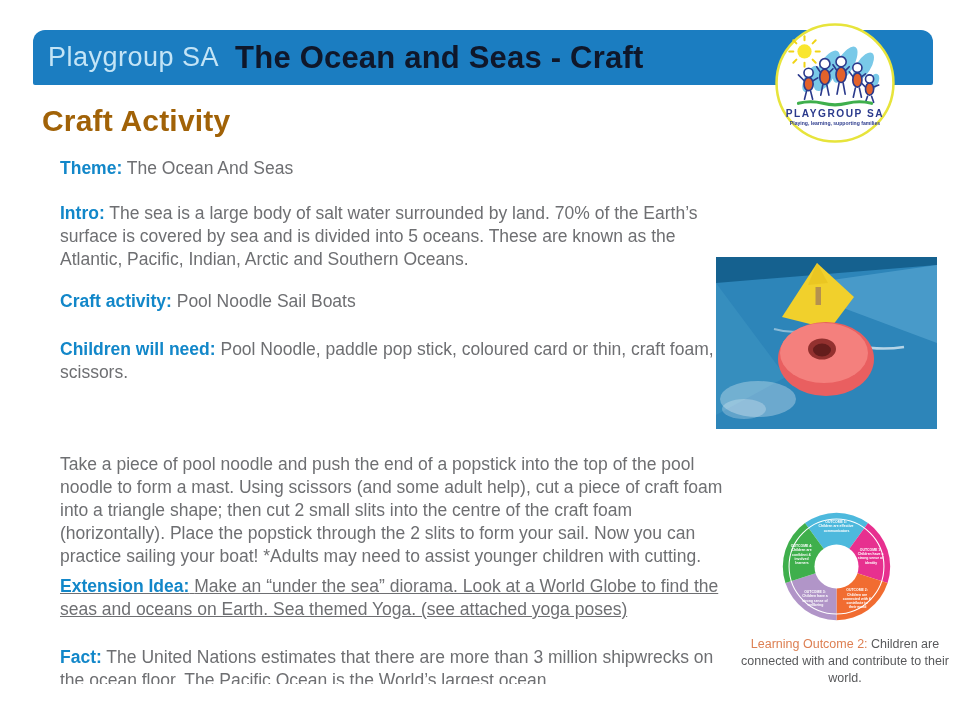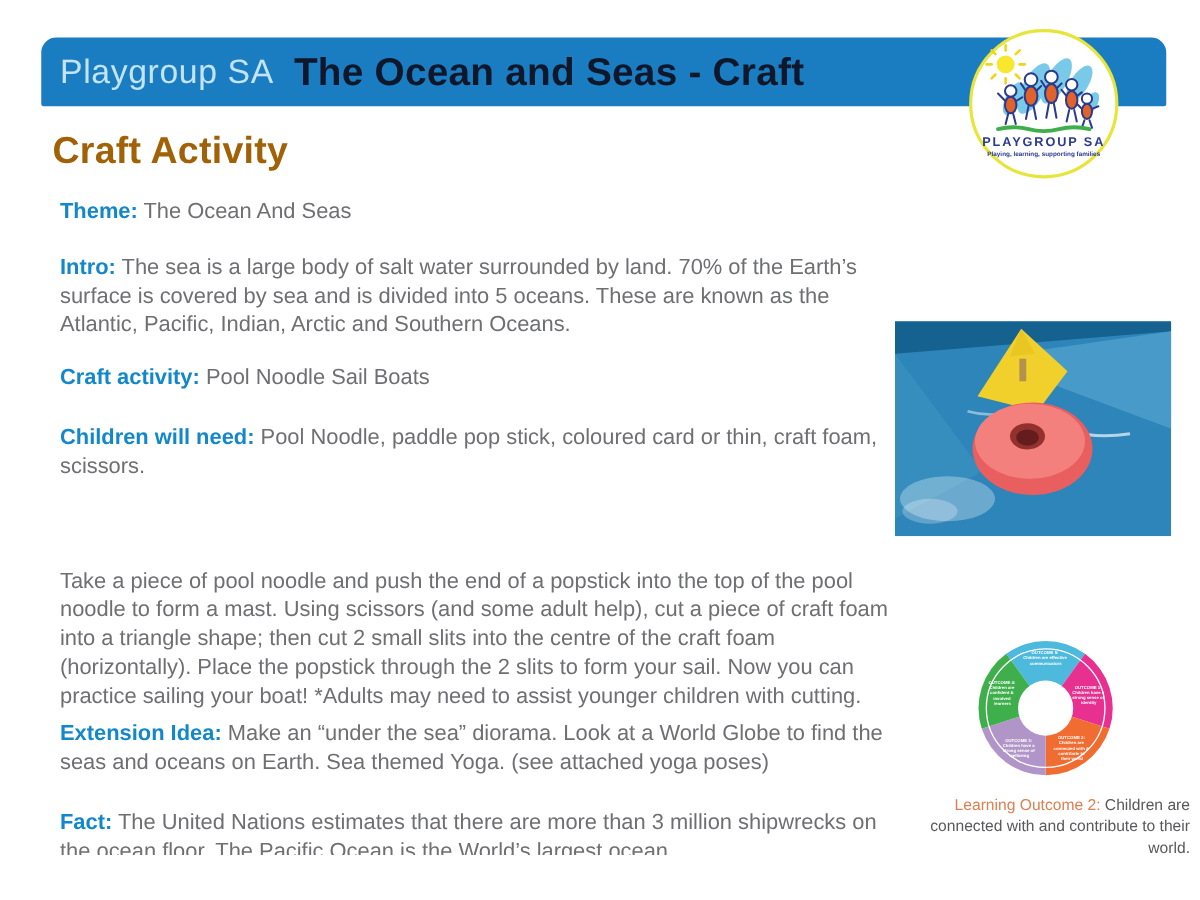--- a/index.html
+++ b/index.html
@@ -24,42 +24,42 @@
   }
   .logo-wrap {
     position:absolute; left:774px; top:22px; width:122px; height:122px;
     z-index:5;
   }
   
   .page-heading {
     position:absolute; left:42px; top:104px;
     color:#a16207; font-size:30px; font-weight:700; letter-spacing:0.2px;
   }
-  .section { position:absolute; left:48px; width:678px;
+  .section { position:absolute; left:60px; width:678px;
     color:#6e6f72; font-size:17.5px; line-height:23px; }
   .sec-label { color:#1287c9; font-weight:700; }
   .sec-theme { top:157px; }
   .sec-intro { top:202px; }
   .sec-craft { top:290px; }
   .sec-children { top:338px; }
   .sec-children .note { margin-top:4px; }
   .sec-instructions-label { top:427px; }
   .sec-instructions-body { top:453px; }
-  .sec-extension { top:575px; }
+  .sec-extension { top:575px;text-decoration:underline; }
   .sec-fact { top:646px; }
   
   .boat-photo {
     position:absolute; left:716px; top:257px; width:221px; height:172px;
   }
   .outcome-wheel {
     position:absolute; left:779px; top:509px; width:115px; height:115px;
   }
   .wheel-caption {
     position:absolute; left:738px; top:636px; width:214px;
-    text-align:right; font-size:12.5px; line-height:17px; color:#58595b;
+    text-align:center; font-size:12.5px; line-height:17px; color:#58595b;
   }
   .wheel-caption .hl { color:#dd7f52; }
 </style>
 </head>
 <body>
 
 <div class="page">
 
   <div class="header-bar">
     <span class="brand">Playgroup SA</span>

